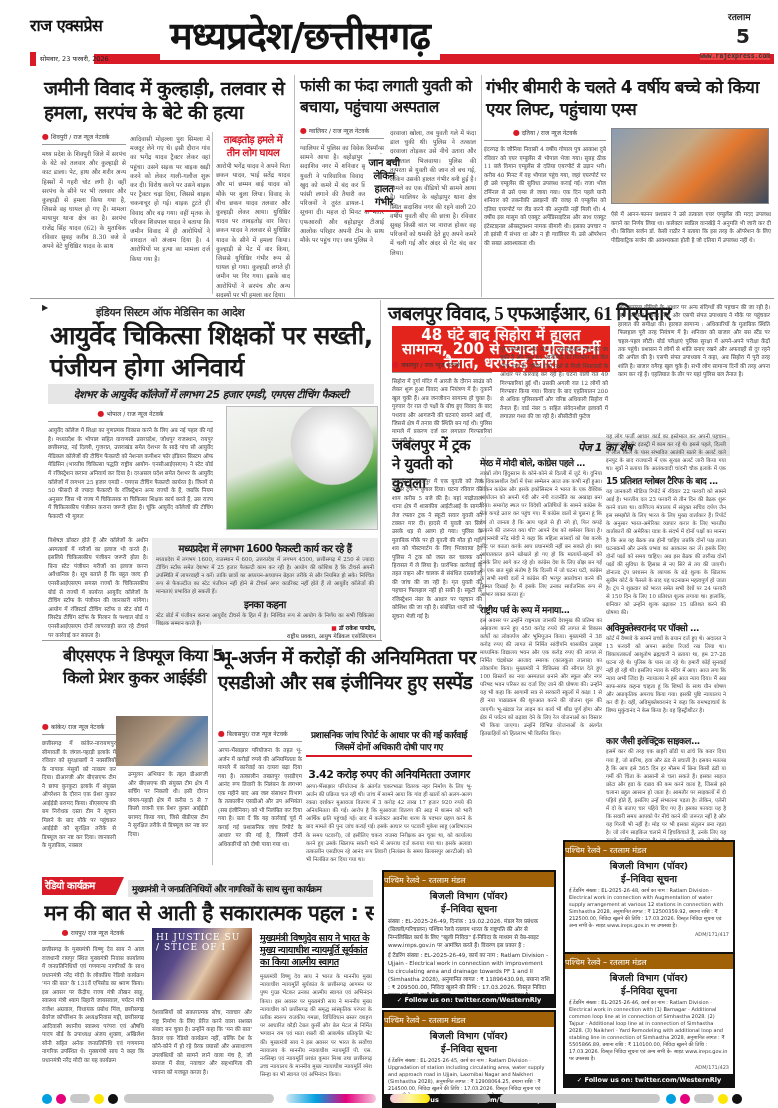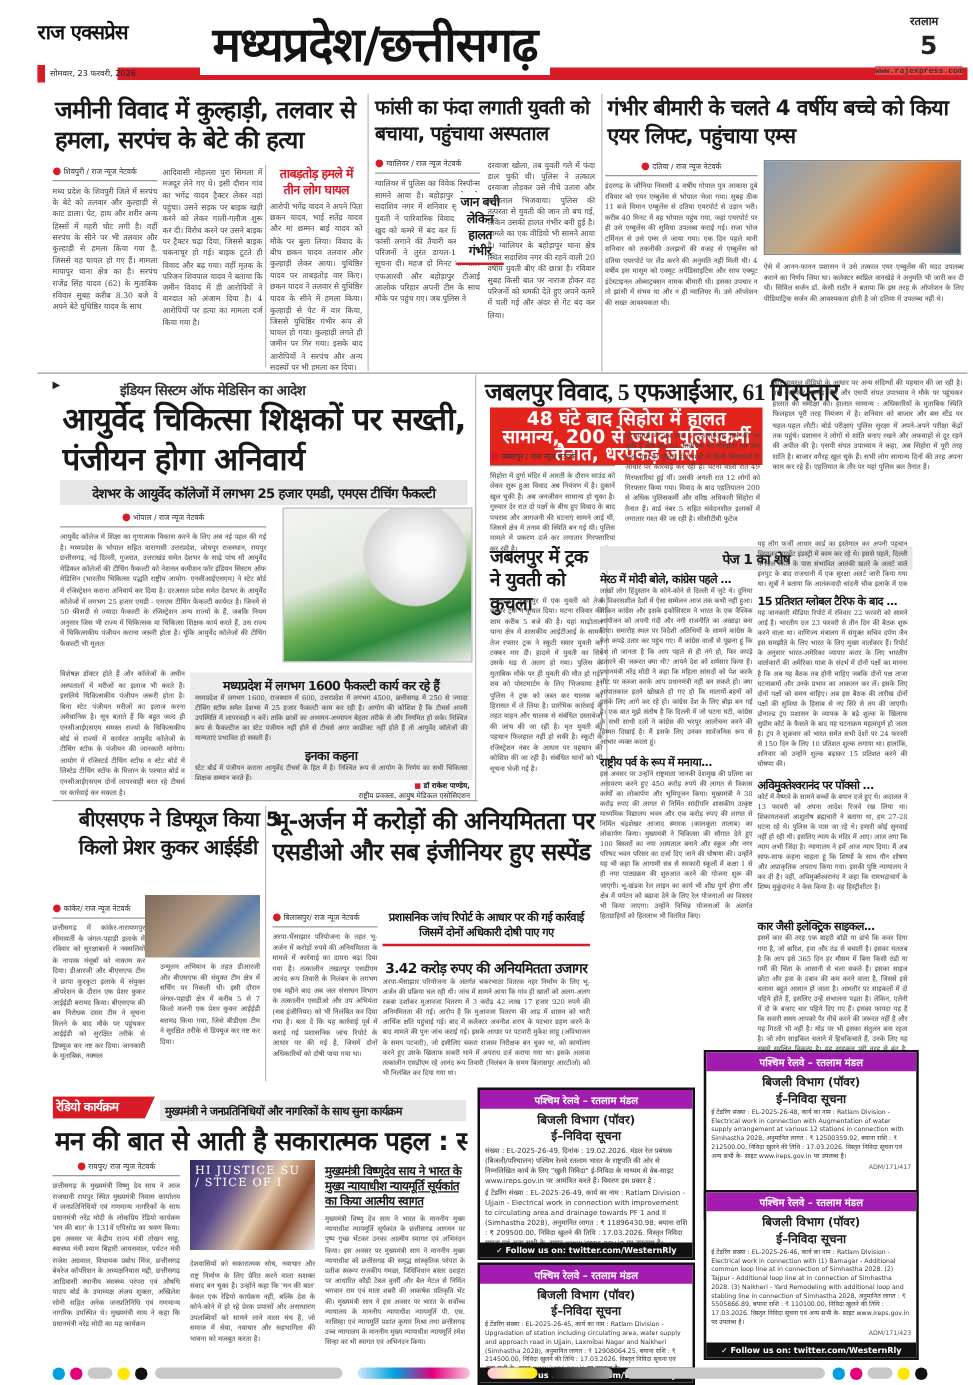--- a/index.html
+++ b/index.html
@@ -23,26 +23,26 @@
   .mast-title { left: 160px; top: 8px; font-size: 38px; font-weight: bold; letter-spacing: -1px; color: #141414; background: #fff; padding: 0 10px; }
   .mast-city { left: 728px; top: 10px; font-size: 9px; font-weight: bold; }
   .mast-page { left: 736px; top: 24px; font-size: 20px; font-weight: bold; }
   .mast-url { left: 700px; top: 53px; font-size: 6.5px; font-weight: bold; color: #333; background: #ef4444; padding: 0 0; font-family: Liberation Mono, monospace; }
 
   .photo { background: linear-gradient(135deg, #8a9cb2, #c7a983 40%, #e3782f 60%, #3d4a5d); border: 1px solid #888; }
   .photo-med { background: radial-gradient(circle at 70% 30%, #fafafa 10%, #d7d7d7 30%, transparent 31%), linear-gradient(160deg, #f3f4f2 0%, #e5e9e1 40%, #6db054 60%, #2f8a3e 75%, #eceeea 100%); border: 1px solid #bbb; }
   .photo-ied { background: linear-gradient(135deg, #7d6a59, #b39c85 45%, #5c7fa8 65%, #c9b9a5); }
   .photo-cm { background: linear-gradient(120deg, #2d2a63 0%, #5c4c8b 30%, #e2c6a8 55%, #8a4d2e 75%, #f4f0ea 100%); }
 
-  .subhead-bar { background: #e6e6e6; }
+  .subhead-bar { background: #e6e6e6; font-style: italic; }
   .box-gray { background: #ececec; }
   .redbanner { background: #e2241c; color: #fff; text-align: center; font-weight: bold; }
 
   .ad { border: 2px solid #111; background: #fff; }
-  .ad .top { background: #a21caf; color: #fff; text-align: center; font-size: 8px; font-weight: bold; padding: 2px 0; }
+  .ad .top { background: #a16207; color: #fff; text-align: left; font-size: 8px; font-weight: normal; padding: 2px 0; }
   .ad .t1 { text-align: center; font-size: 9.5px; font-weight: bold; margin-top: 2px; }
   .ad .t2 { text-align: center; font-size: 9.5px; font-weight: bold; }
   .ad .txt { font-size: 5.6px; line-height: 8px; padding: 2px 4px; color: #333; font-family: "DejaVu Sans", sans-serif; }
   .ad .ref { text-align: right; font-size: 5px; padding-right: 4px; color: #555; }
   .ad .foot { background: #111; color: #fff; text-align: center; font-size: 6.5px; font-weight: bold; padding: 2px 0; }
 
   .reg { border-radius: 50%; width: 10px; height: 10px; position: absolute; }
   .pill { position: absolute; height: 9px; border-radius: 5px; background: #c8c8c8; }
 </style>
 </head>

